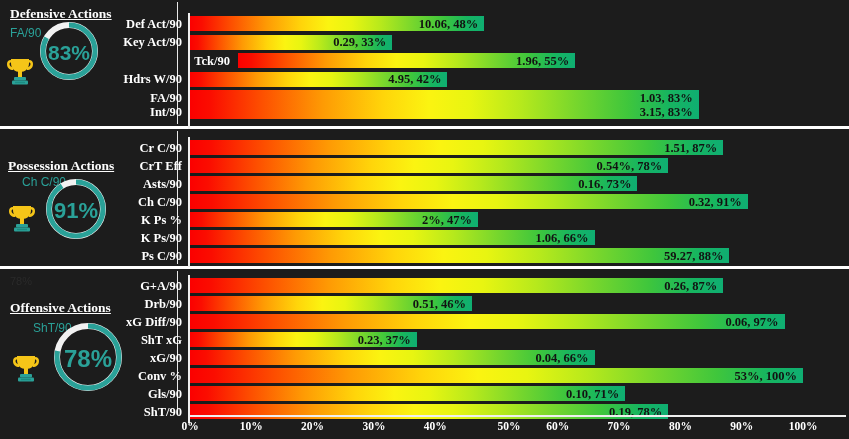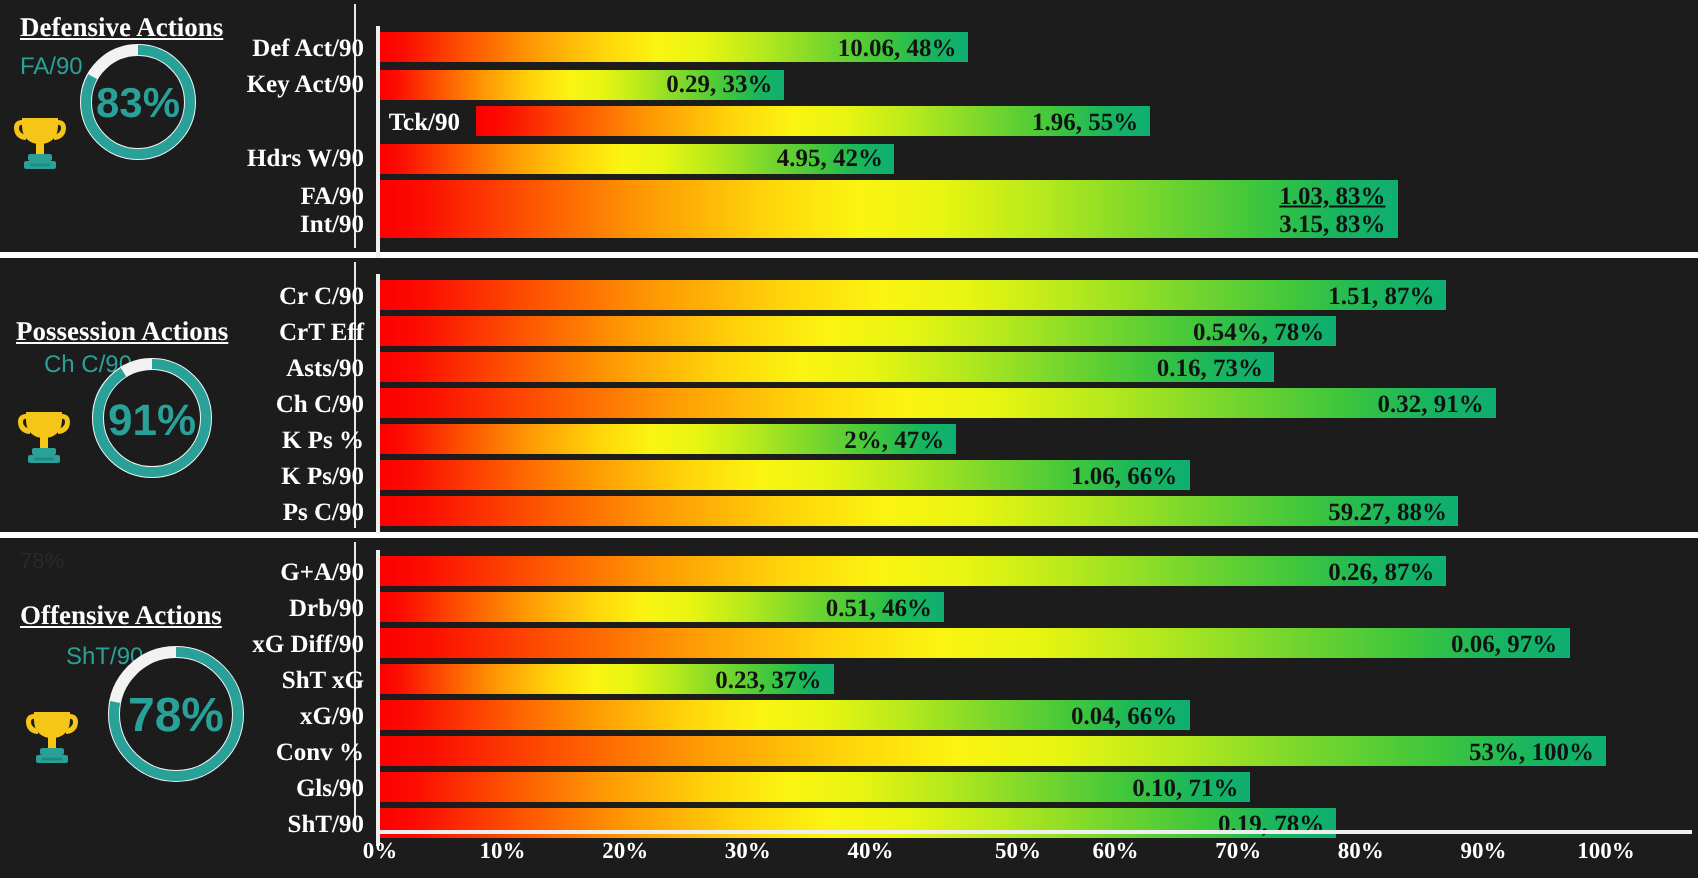--- a/index.html
+++ b/index.html
@@ -177,21 +177,21 @@
         <span class="bar-value" style="left: calc(55% - 6px); transform: translate(-100%, -50%);">1.96, 55%</span>
       </div>
       <div class="row" style="top: 71.8px;">
         <span class="row-label">Hdrs W/90</span>
         <div class="bar" style="width: 42%;"></div>
         <span class="bar-value" style="left: calc(42% - 6px); transform: translate(-100%, -50%);">4.95, 42%</span>
       </div>
       <div class="row" style="top: 90.4px;">
         <span class="row-label">FA/90</span>
         <div class="bar" style="width: 83%;"></div>
-        <span class="bar-value" style="left: calc(83% - 6px); transform: translate(-100%, -50%); text-decoration: underline;">1.03, 83%</span>
+        <span class="bar-value" style="left: calc(83% - 6px); transform: translate(-100%, -50%);">1.03, 83%</span>
       </div>
       <div class="row" style="top: 104px;">
         <span class="row-label">Int/90</span>
         <div class="bar" style="width: 83%;"></div>
         <span class="bar-value" style="left: calc(83% - 6px); transform: translate(-100%, -50%);">3.15, 83%</span>
       </div>
     </div>
     <div class="section" style="top: 129px; height: 137px;">
       <div class="left-panel">
         <div class="sec-title" style="top: 29px; left: 8px;">Possession Actions</div>

